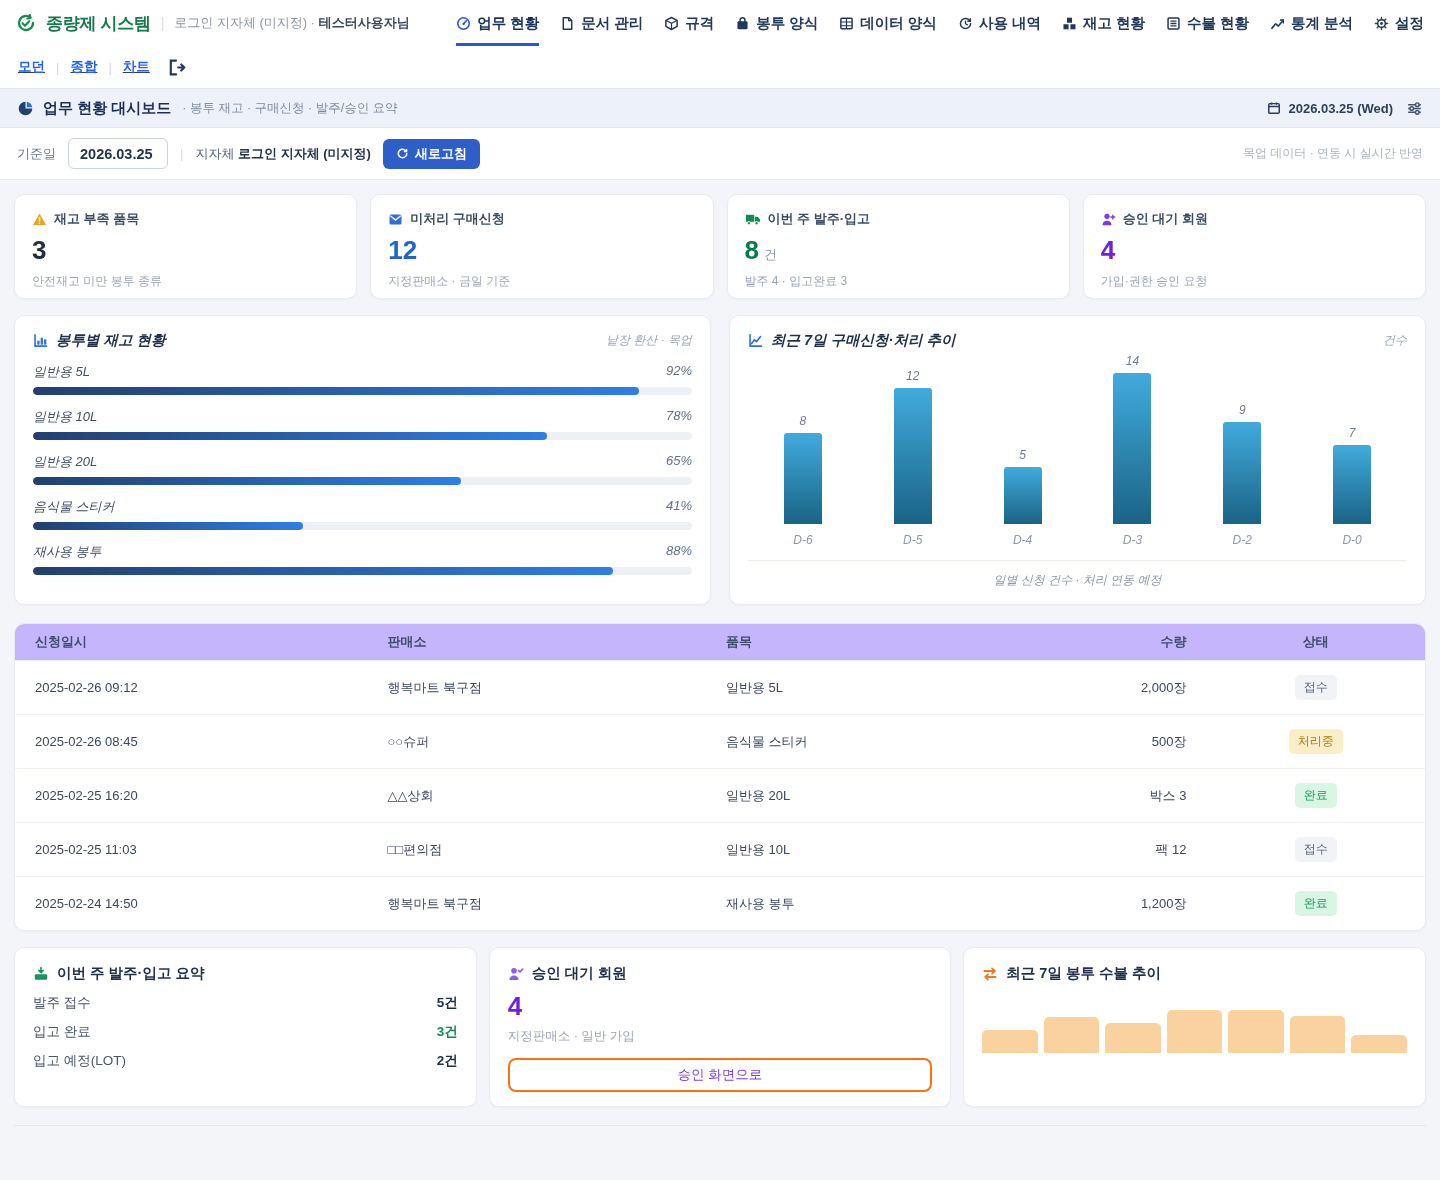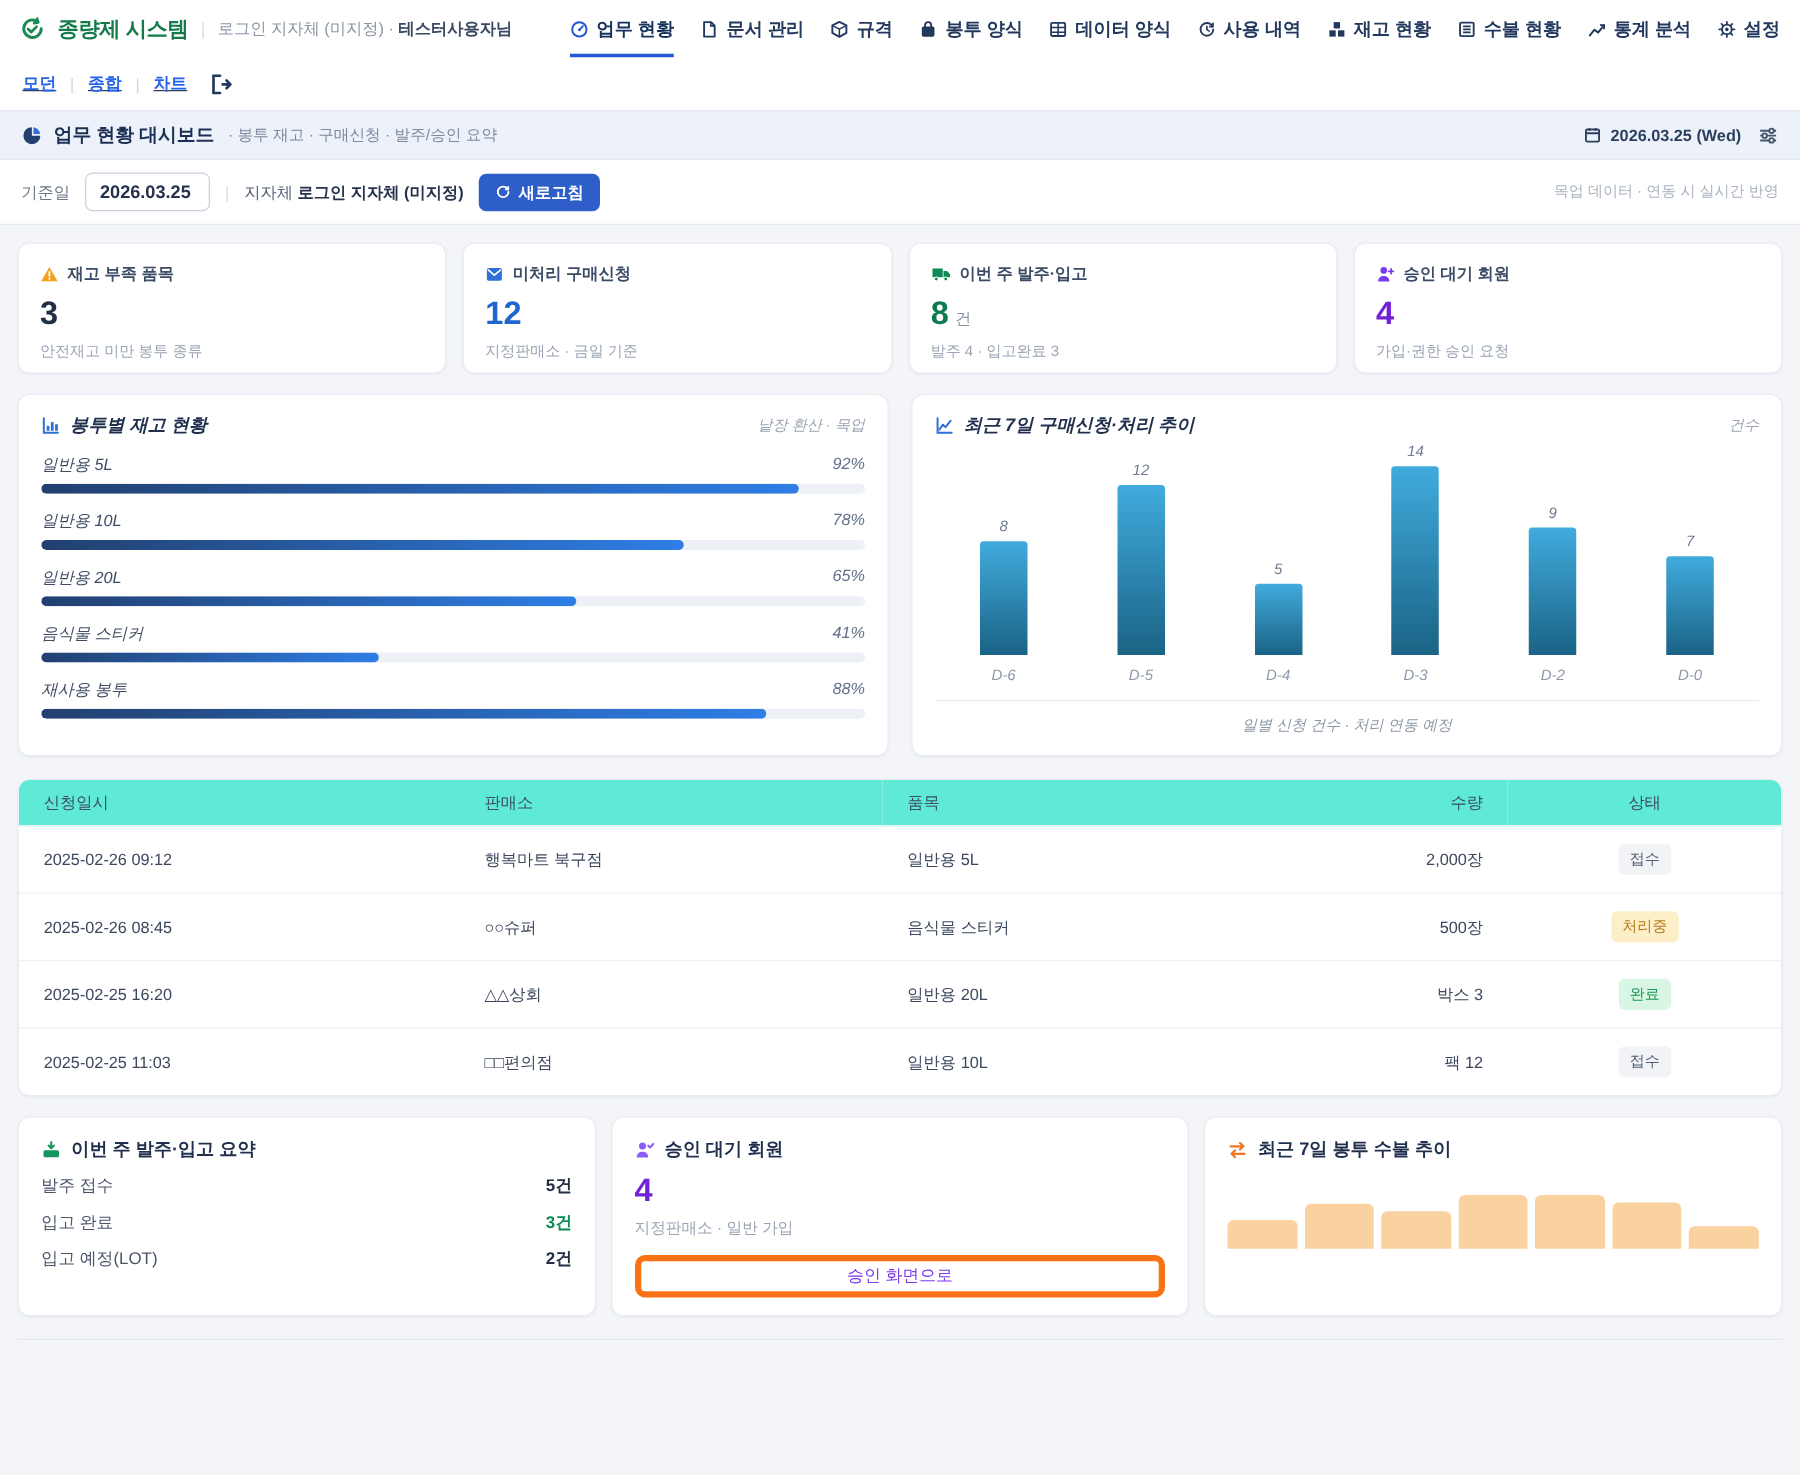--- a/index.html
+++ b/index.html
@@ -84,37 +84,37 @@
   .cbar { width:38px; border-radius:3px 3px 0 0; background:linear-gradient(180deg,#41abdd,#1a6385); }
   .cx { font-size:12px; color:#8d97a8; margin-top:9px; }
   .chart-divider { border-top:1px solid #e9edf2; margin-top:13px; }
   .chart-caption { text-align:center; font-size:12px; color:#8d97a8; padding:11px 0 2px; }
 
   
   .tablepanel { margin-top:18px; padding:0; overflow:hidden; }
   .tpanel-head { display:flex; align-items:center; justify-content:space-between; padding:14px 18px 13px; }
   .tpanel-link { color:#2563eb; font-size:13px; cursor:pointer; }
   table { width:100%; border-collapse:collapse; font-size:13px; }
-  thead th { background:#5eead4; color:#3e4d68; font-weight:normal; text-align:left; padding:9px 20px; }
+  thead th { background:#c4b5fd; color:#3e4d68; font-weight:bold; text-align:left; padding:9px 20px; }
   tbody td { padding:14px 20px; border-top:1px solid #eef1f6; color:#3b475c; }
   th.col-qty, td.col-qty { text-align:right; }
   th.col-status, td.col-status { text-align:center; }
   .badge { display:inline-block; padding:4px 9px; border-radius:5px; font-size:12px; }
   .badge-gray { background:#f1f3f6; color:#515f75; }
   .badge-yellow { background:#fcefc7; color:#b27916; }
   .badge-green { background:#d9f6e5; color:#1c9a58; }
 
   
   .bottom-grid { display:grid; grid-template-columns:repeat(3,1fr); gap:12px; margin-top:16px; }
   .bcard { padding:16px 18px; height:160px; }
   .srow { display:flex; justify-content:space-between; font-size:13.5px; color:#4a5568; margin-top:11px; }
   .srow b.dark { color:#222f43; } .srow b.green { color:#0b8a55; }
   .appr-value { font-size:26px; font-weight:bold; color:#7122d6; margin-top:8px; }
   .appr-caption { font-size:12.5px; color:#9aa4b4; margin-top:6px; }
-  .appr-btn { width:100%; height:34px; margin-top:13px; background:#fff; border:5px solid #f97316; border-radius:8px;
+  .appr-btn { width:100%; height:34px; margin-top:13px; background:#fff; border:2px solid #f97316; border-radius:8px;
               color:#7c3aed; font-size:13.5px; cursor:pointer; font-family:inherit; }
   .flow-caption { font-size:13.5px; color:#6b7686; margin-top:9px; }
   .flow-caption b { color:#2b3850; }
   .spark { display:flex; gap:6px; align-items:flex-end; height:46px; margin-top:24px; }
   .sbar { flex:1; background:#f9d2a0; border-radius:5px 5px 0 0; }
 
   
   .footnote { margin:18px 14px 0; border-top:1px solid #e3e7ec; padding:15px 4px 0; font-size:12px; color:#8c96a4; }
 </style>
 </head>
@@ -537,20 +537,27 @@
           <td class="col-qty">박스 3</td>
           <td class="col-status"><span class="badge badge-green">완료</span></td>
         </tr>
         <tr>
           <td>2025-02-25 11:03</td>
           <td>□□편의점</td>
           <td>일반용 10L</td>
           <td class="col-qty">팩 12</td>
           <td class="col-status"><span class="badge badge-gray">접수</span></td>
         </tr>
+        <tr>
+          <td>2025-02-24 14:50</td>
+          <td>행복마트 북구점</td>
+          <td>재사용 봉투</td>
+          <td class="col-qty">1,200장</td>
+          <td class="col-status"><span class="badge badge-green">완료</span></td>
+        </tr>
       </tbody>
     </table>
   </div>
 
   <div class="bottom-grid">
 
     <div class="card bcard">
       <div class="panel-title">
         <span style="color:#15955f">
             <svg width="16" height="16" viewBox="0 0 16 16">

